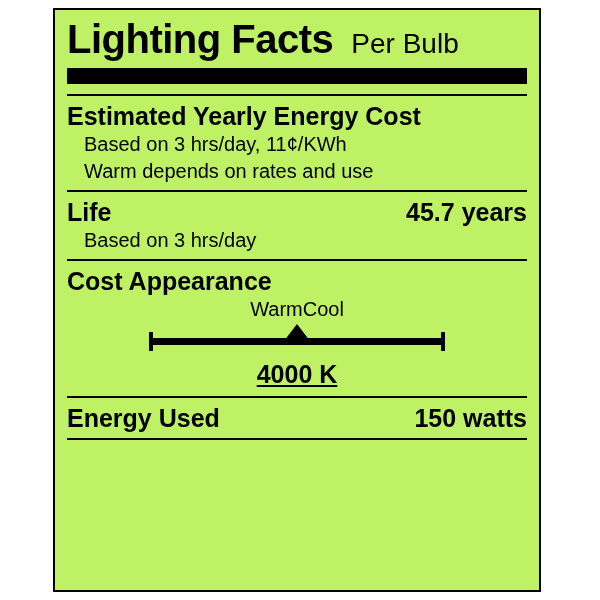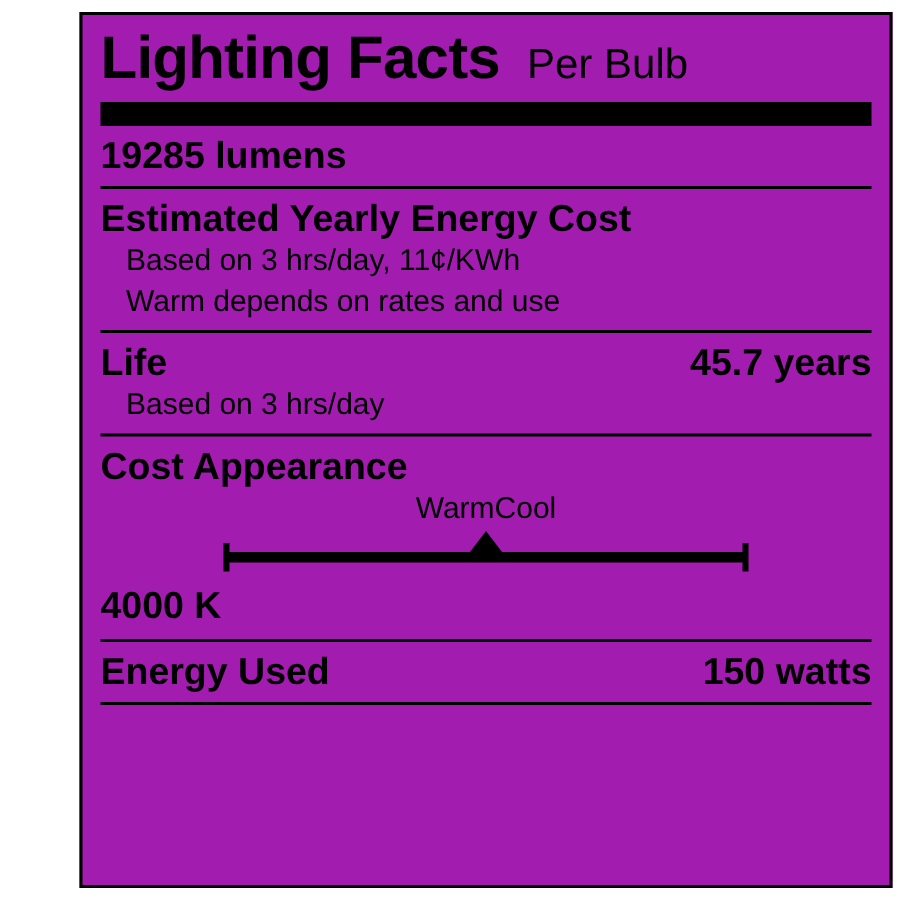--- a/index.html
+++ b/index.html
@@ -11,25 +11,25 @@
     width: 600px;
     height: 600px;
     font-family: "Liberation Sans", sans-serif;
     color: #000000;
     overflow: hidden;
   }
   .label-card {
     position: absolute;
     left: 53px;
     top: 8px;
-    width: 542px;
+    width: 488px;
     height: 584px;
     border: 2px solid #000000;
     box-sizing: border-box;
-    background: #a21caf;
+    background: #bef264;
   }
   .inner {
     position: absolute;
     left: 10px;
     right: 10px;
     top: 6px;
   }
   .title-row {
     display: flex;
     align-items: baseline;
@@ -112,42 +112,43 @@
     top: 0px;
     left: 50%;
     transform: translateX(-50%);
     width: 0;
     height: 0;
     border-left: 13px solid transparent;
     border-right: 13px solid transparent;
     border-bottom: 17px solid #000000;
   }
   .kelvin {
+    text-align: center;
     font-size: 25px;
     font-weight: bold;
     line-height: 32px;
     padding-bottom: 4px;
+    text-decoration: underline;
   }
 </style>
 </head>
 <body>
 
 <div class="label-card">
   <div class="inner">
 
     <div class="title-row">
       <span class="title-main">Lighting Facts</span>
       <span class="title-sub">Per Bulb</span>
     </div>
 
     <div class="black-bar"></div>
 
     <div class="section">
       <div class="row">
-        <span class="bold-line">19285 lumens</span>
       </div>
     </div>
 
     <div class="rule"></div>
 
     <div class="section">
       <div class="row">
         <span class="bold-line">Estimated Yearly Energy Cost</span>
       </div>
       <div class="sub-line">Based on 3 hrs/day, 11¢/KWh</div>

